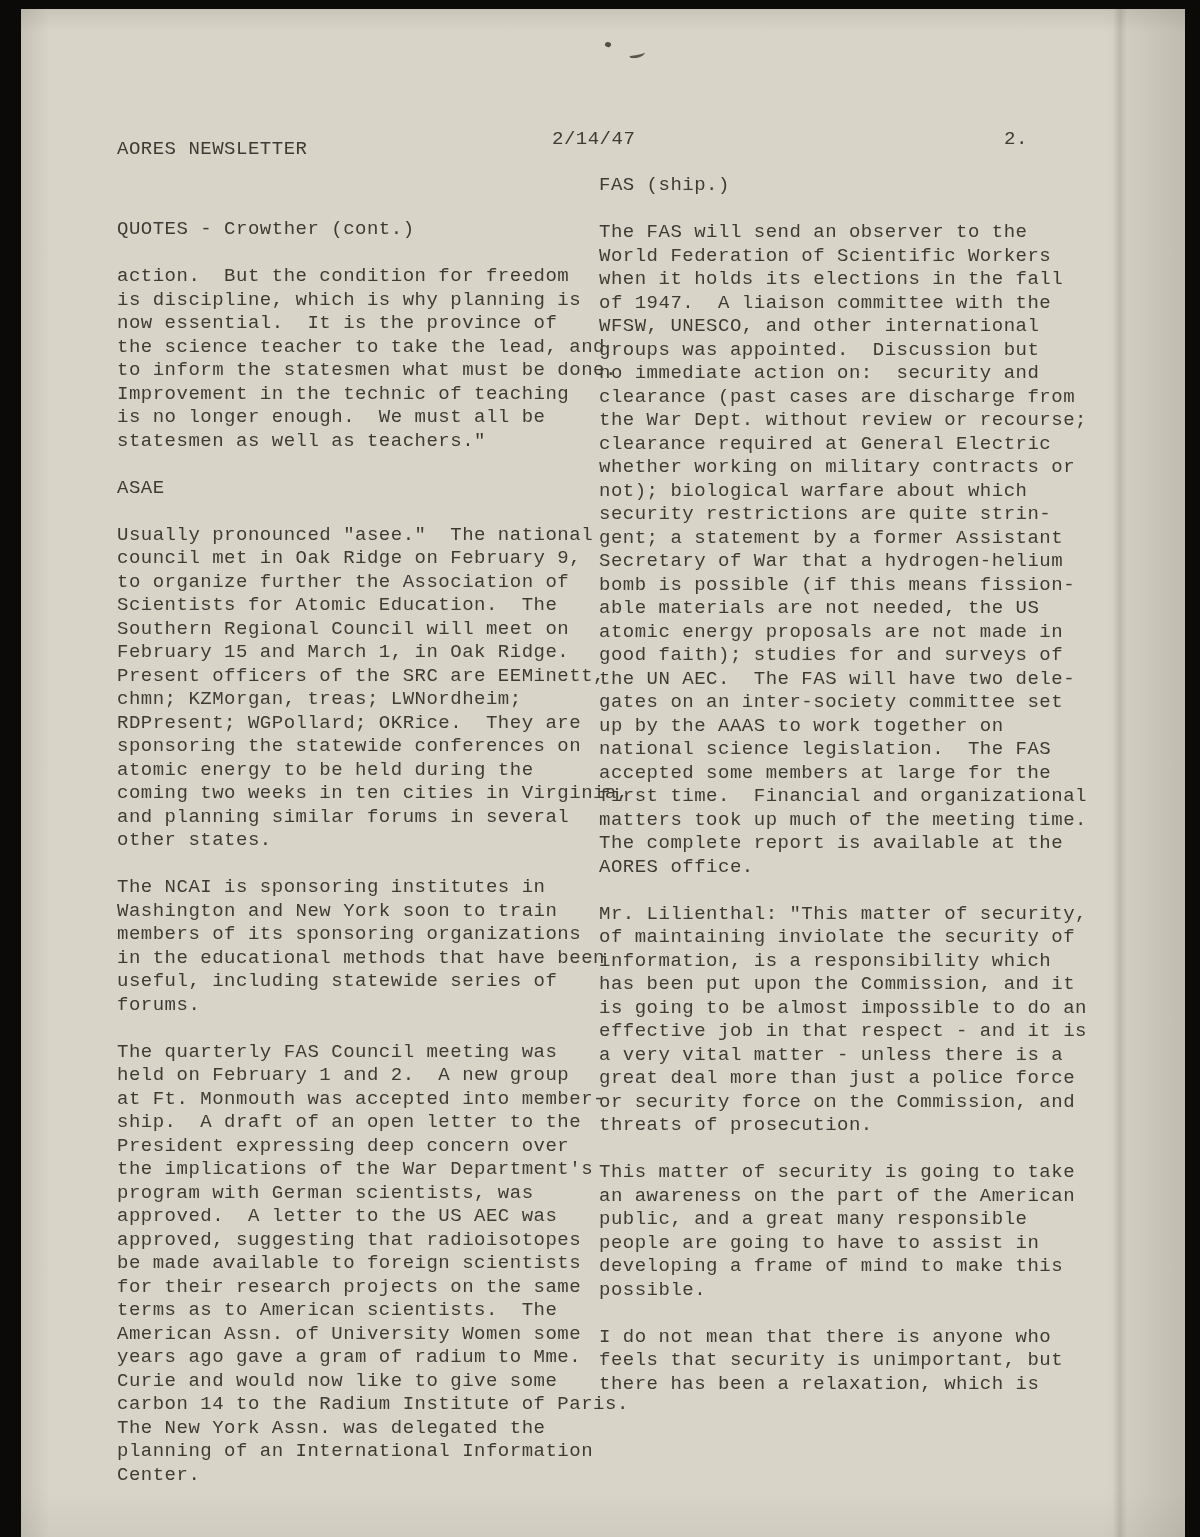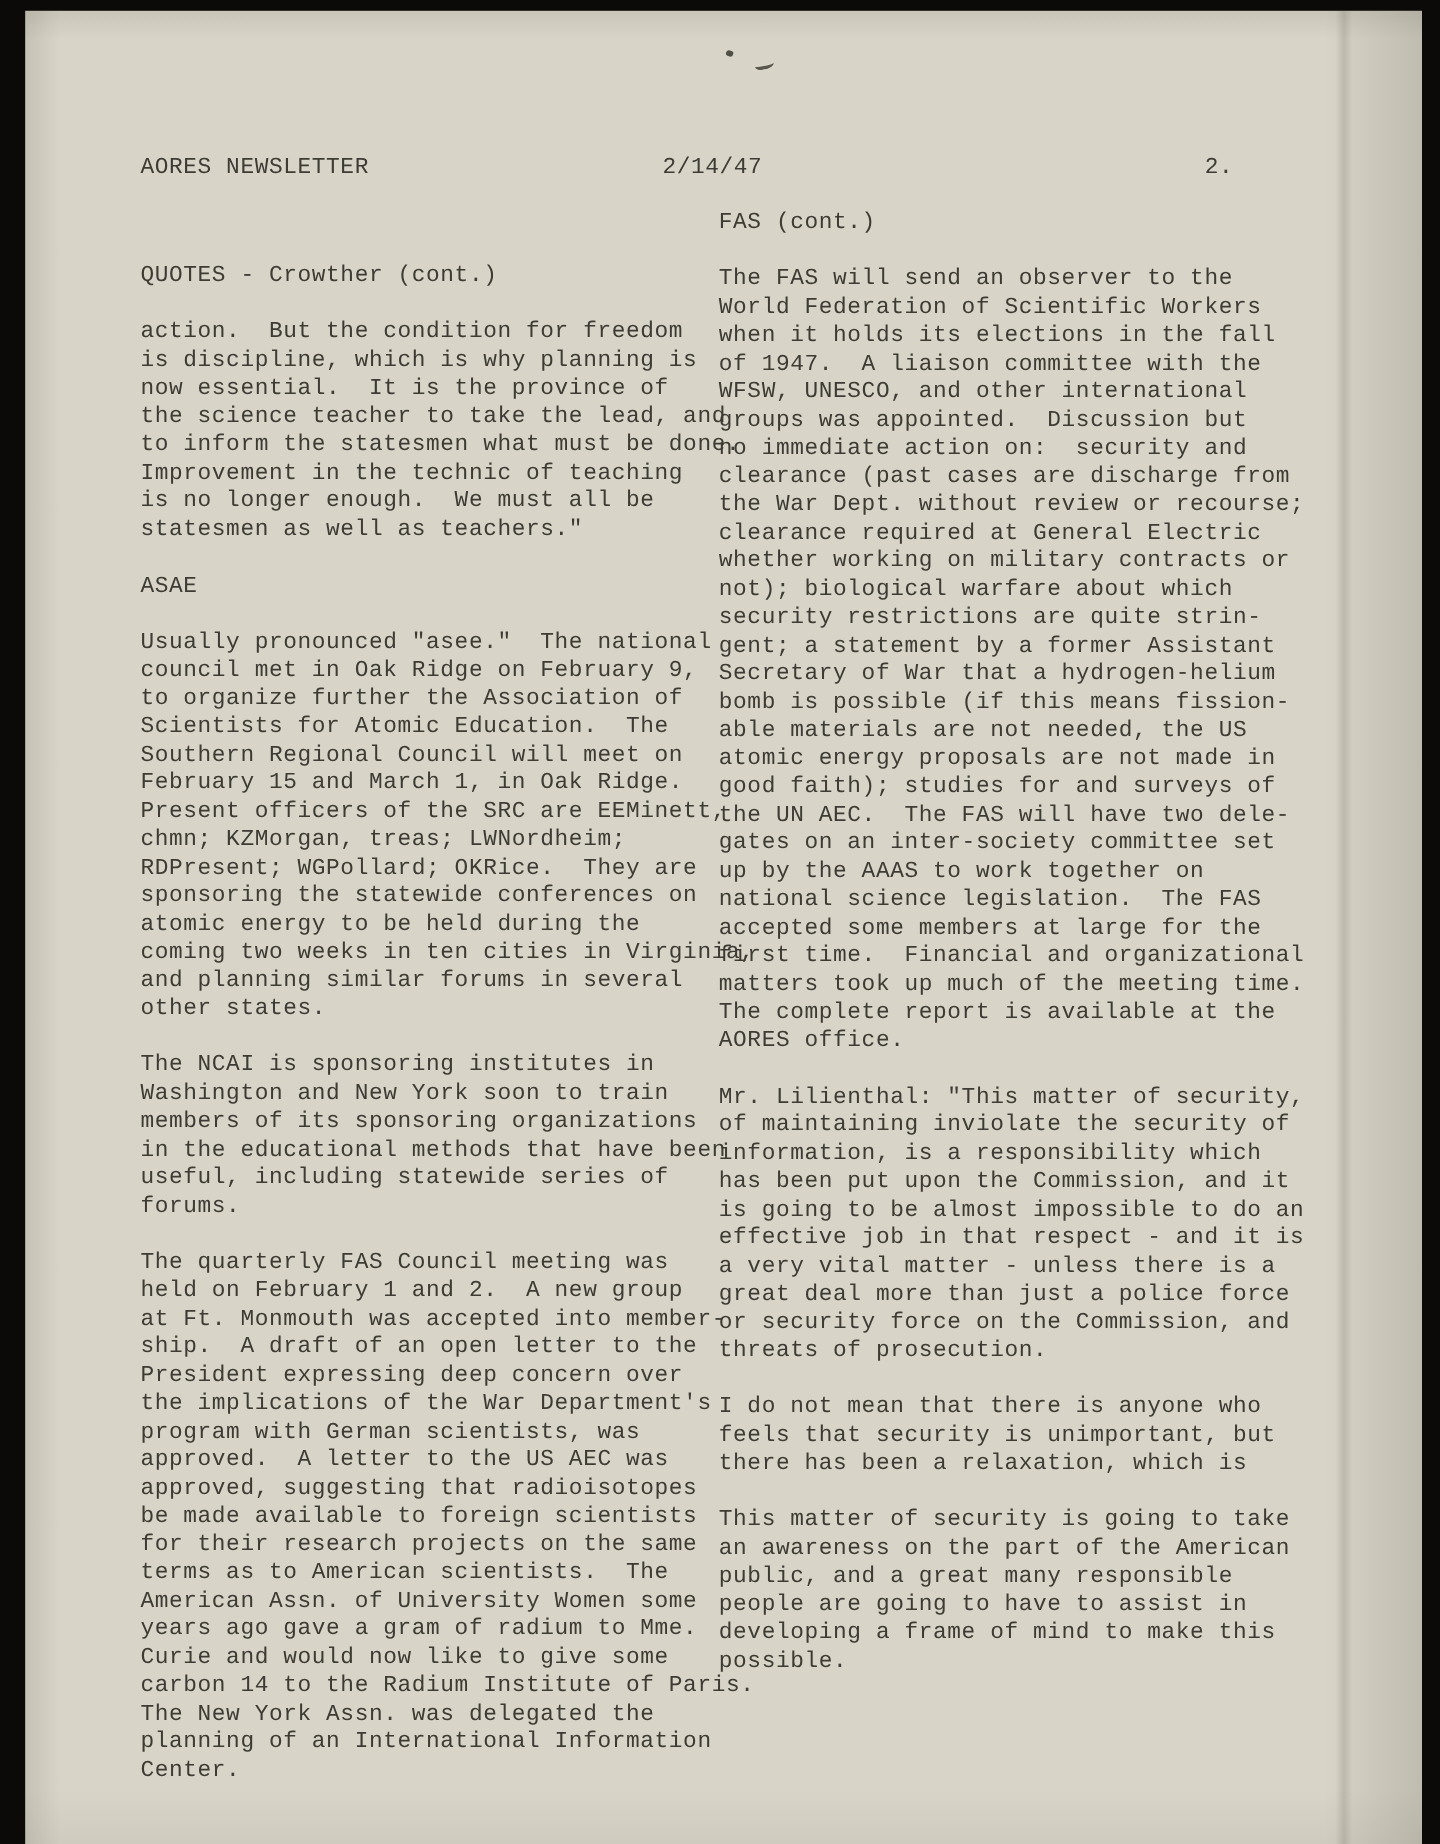--- a/index.html
+++ b/index.html
@@ -38,21 +38,21 @@
     position:absolute; left:584px; top:33px; width:6px; height:5px;
     background:#3a382f; border-radius:60% 40% 50% 50%;
     transform:rotate(20deg); opacity:0.85;
   }
   .smudge-b {
     position:absolute; left:608px; top:41px; width:16px; height:8px;
     border-bottom:3px solid #3a382f; border-radius:0 0 60% 40%;
     transform:rotate(-8deg); opacity:0.8;
   }
   .page-header span { position:absolute; top:119px; white-space:pre; }
-  .h-title { left:96px; }
+  .h-title { left:96px;margin-top:10px; }
   .h-date  { left:531px; }
   .h-page  { left:983px; }
   .col { position:absolute; top:165px; }
   .col-left  { left:96px;  width:532px;margin-top:44px; }
   .col-right { left:578px; width:524px; }
   .col h2 {
     font-size:inherit; font-weight:400;
     margin:0 0 23.5px; white-space:pre-wrap;
   }
   .col p {
@@ -123,21 +123,21 @@
 American Assn. of University Women some
 years ago gave a gram of radium to Mme.
 Curie and would now like to give some
 carbon 14 to the Radium Institute of Paris.
 The New York Assn. was delegated the
 planning of an International Information
 Center.</p>
     </div>
 
     <div class="col col-right">
-      <h2>FAS (cont.)</h2>
+      <h2>FAS (ship.)</h2>
       <p>The FAS will send an observer to the
 World Federation of Scientific Workers
 when it holds its elections in the fall
 of 1947.  A liaison committee with the
 WFSW, UNESCO, and other international
 groups was appointed.  Discussion but
 no immediate action on:  security and
 clearance (past cases are discharge from
 the War Dept. without review or recourse;
 clearance required at General Electric
@@ -163,25 +163,25 @@
       <p>Mr. Lilienthal: "This matter of security,
 of maintaining inviolate the security of
 information, is a responsibility which
 has been put upon the Commission, and it
 is going to be almost impossible to do an
 effective job in that respect - and it is
 a very vital matter - unless there is a
 great deal more than just a police force
 or security force on the Commission, and
 threats of prosecution.</p>
-      <p>I do not mean that there is anyone who
-feels that security is unimportant, but
-there has been a relaxation, which is</p>
       <p>This matter of security is going to take
 an awareness on the part of the American
 public, and a great many responsible
 people are going to have to assist in
 developing a frame of mind to make this
 possible.</p>
+      <p>I do not mean that there is anyone who
+feels that security is unimportant, but
+there has been a relaxation, which is</p>
     </div>
 
   </div>
 </div>
 
 </body></html>

